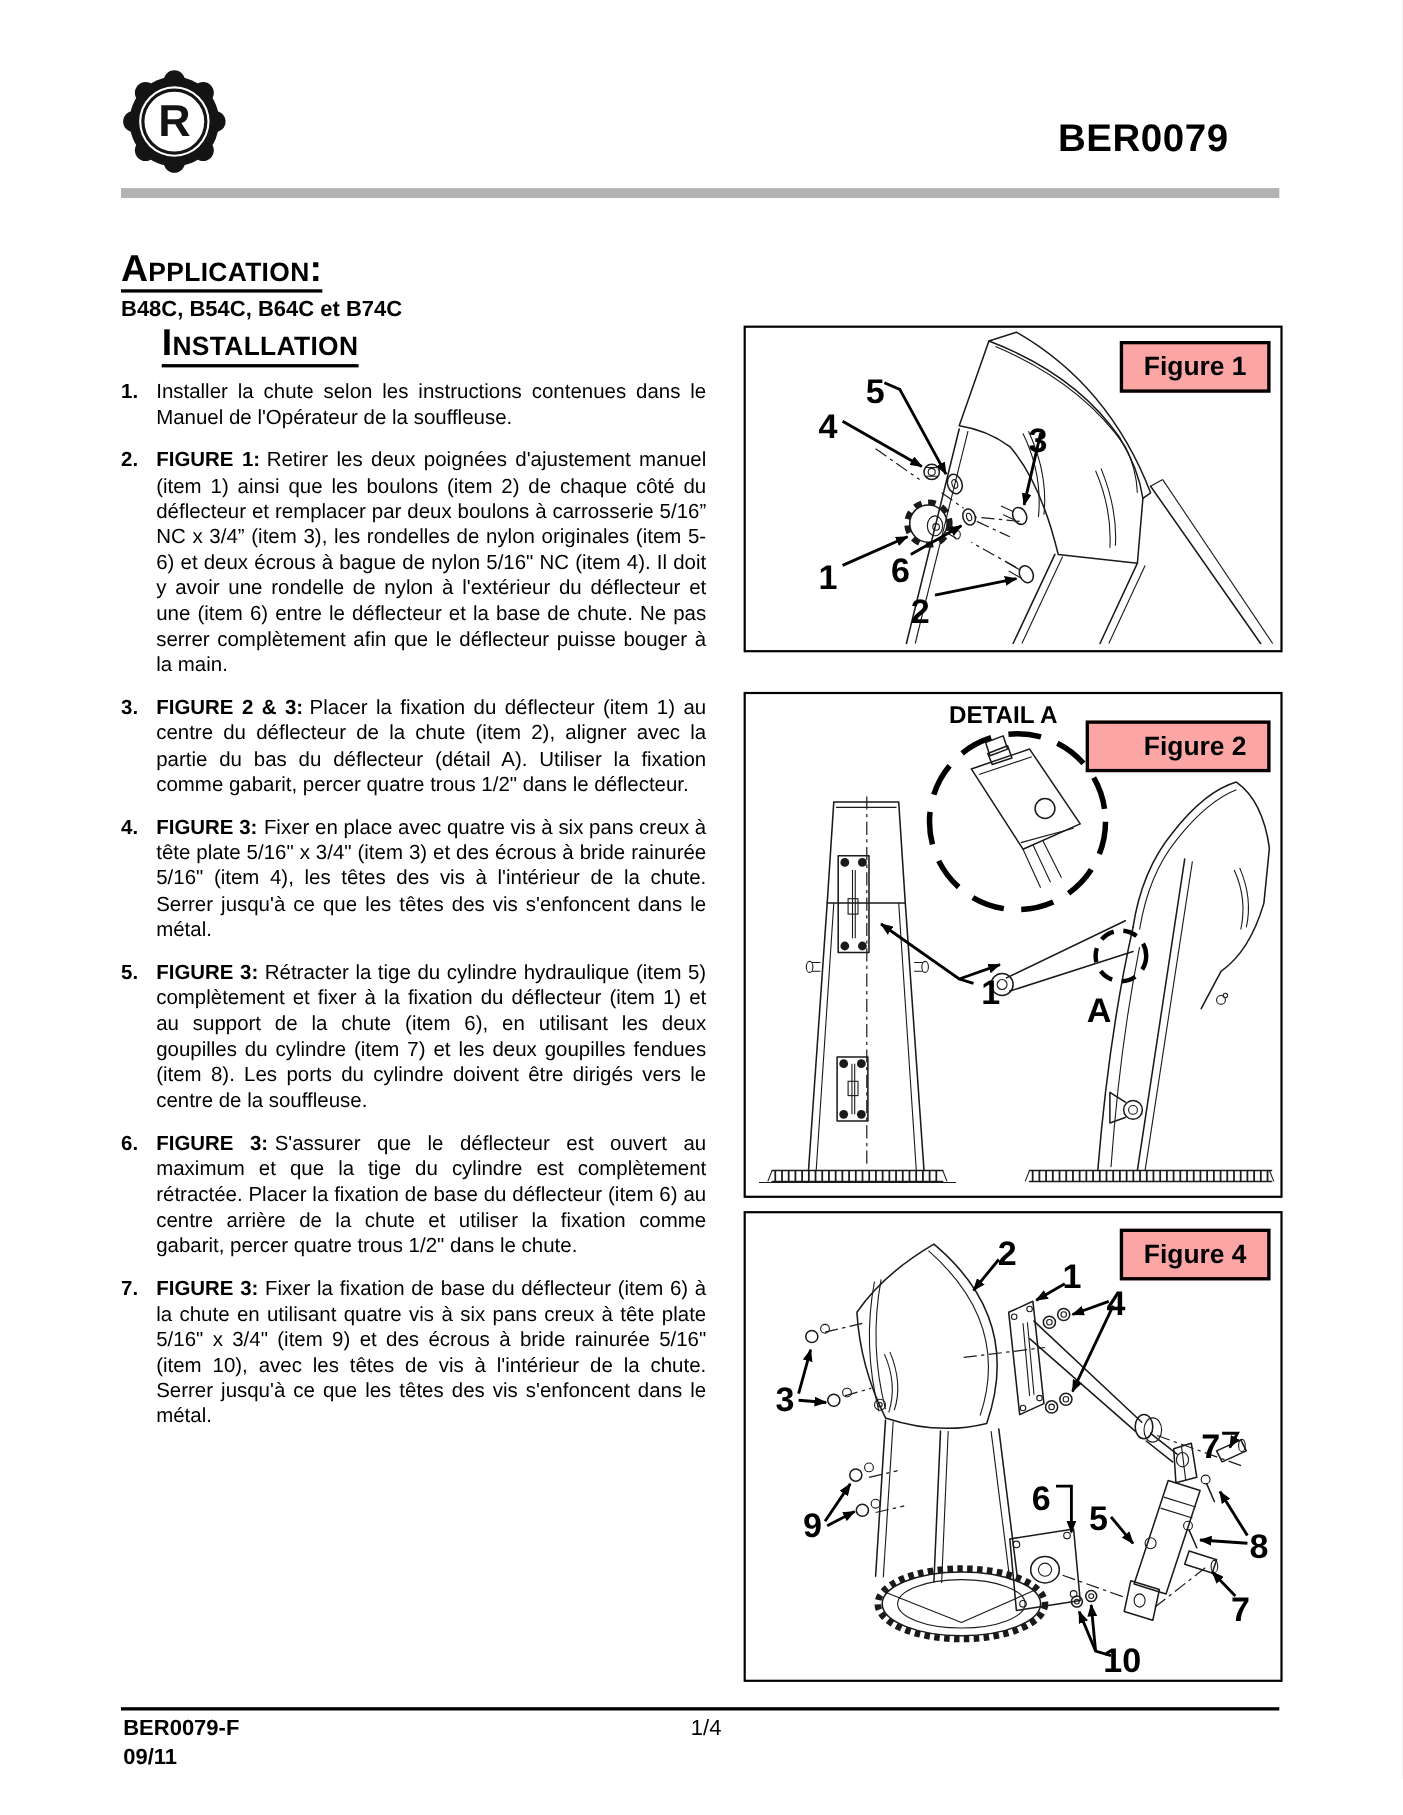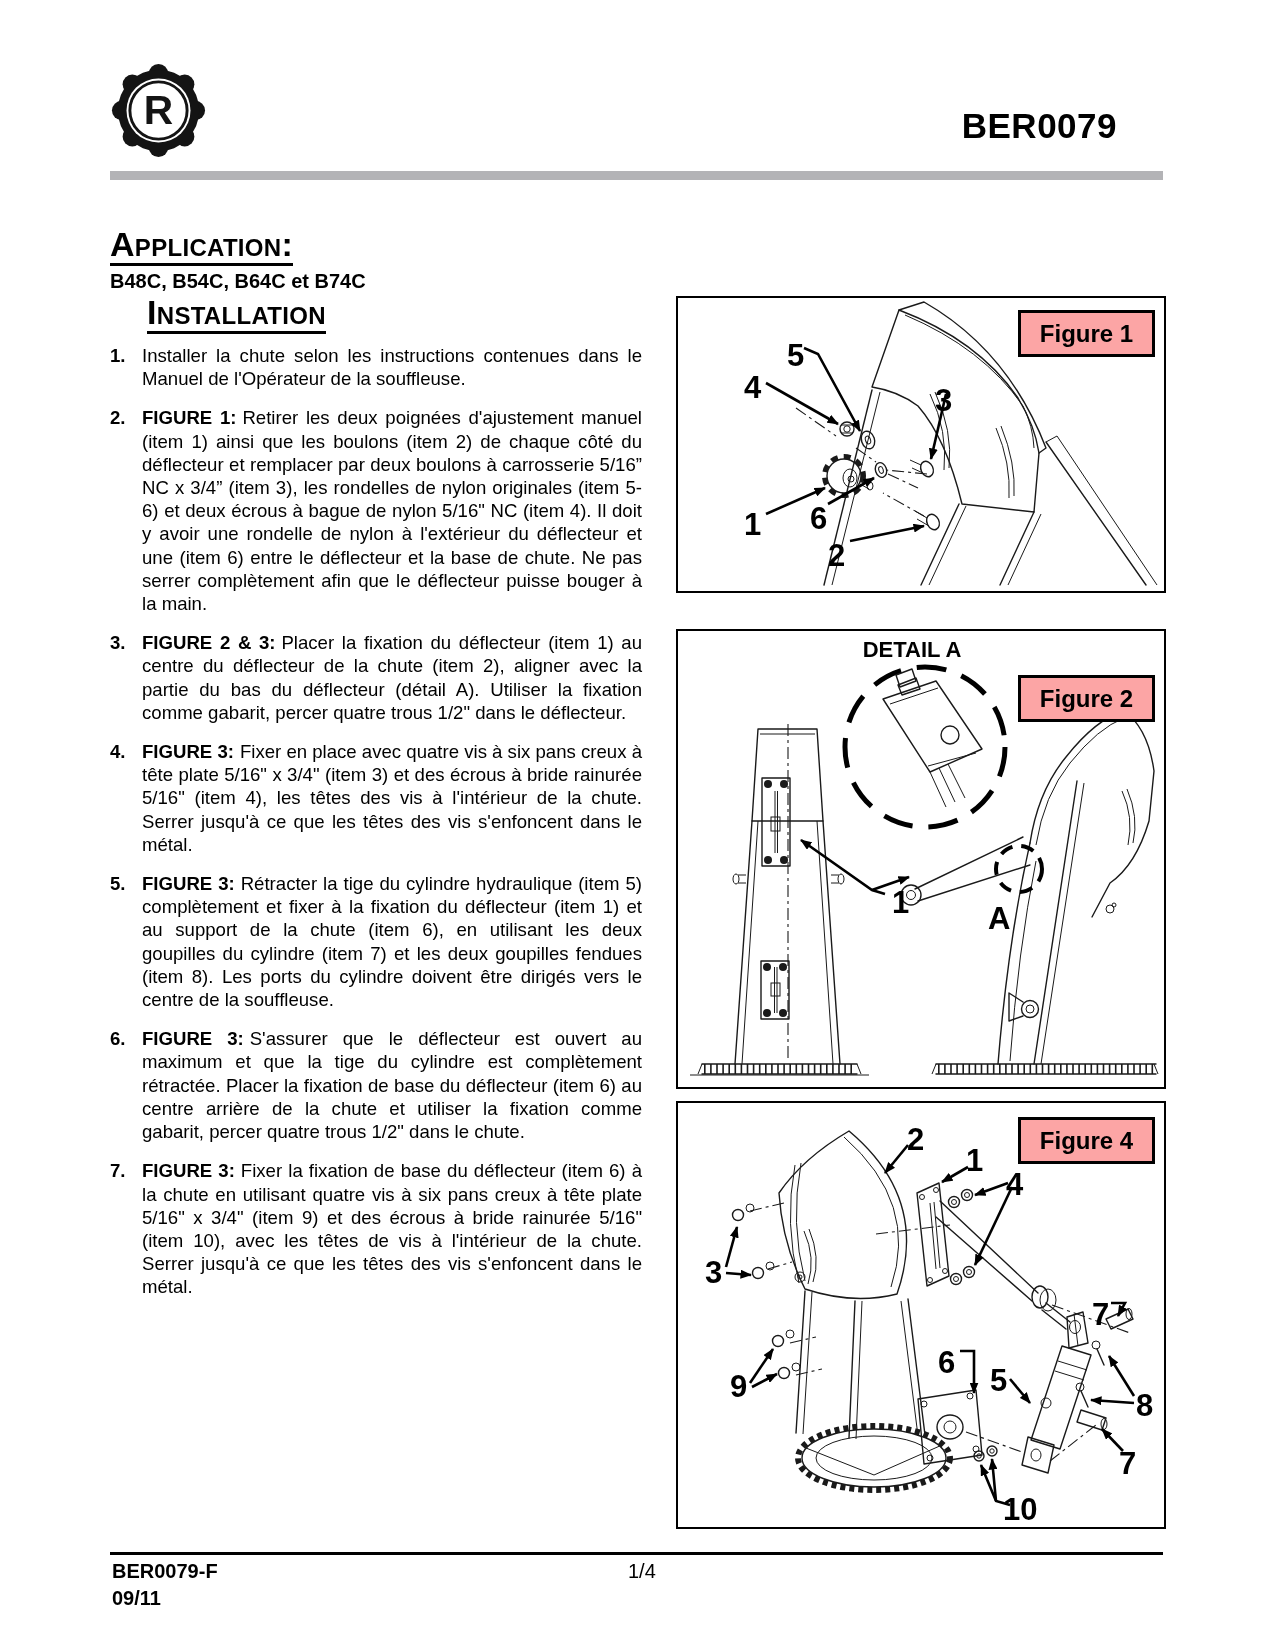--- a/index.html
+++ b/index.html
@@ -40,21 +40,21 @@
   
   .figbox{position:absolute;border:2.5px solid #000;background:#fff;}
   #figbox1{left:676px;top:296px;width:486px;height:293px;}
   #figbox2{left:676px;top:629px;width:486px;height:456px;}
   #figbox3{left:676px;top:1101px;width:486px;height:424px;}
   .figbox svg{position:absolute;left:0;top:0;}
   .fig-label{position:absolute;right:9px;width:131px;height:41px;border:3px solid #000;
              display:flex;align-items:center;justify-content:center;font-weight:bold;
              font-size:24px;background:#fca5a5;}
   #figbox1 .fig-label{top:12px;}
-  #figbox2 .fig-label{top:44px;}
+  #figbox2 .fig-label{top:24px;padding-left:31px;}
   #figbox3 .fig-label{top:14px;}
 
   .ln{fill:none;stroke:#1a1a1a;stroke-width:1.4;stroke-linejoin:round;stroke-linecap:round;}
   .thin{fill:none;stroke:#1a1a1a;stroke-width:1;}
   .dd{fill:none;stroke:#1a1a1a;stroke-width:1.1;stroke-dasharray:12 4 3 4;}
   .ldr{fill:none;stroke:#000;stroke-width:2.6;}
   .fillb{fill:#1a1a1a;stroke:none;}
   .co{font:bold 31px "Liberation Sans",sans-serif;fill:#000;}
   .detail-title{font:bold 22px "Liberation Sans",sans-serif;fill:#000;}
   .dashring{fill:none;stroke:#000;stroke-width:5;stroke-dasharray:30 16;}

